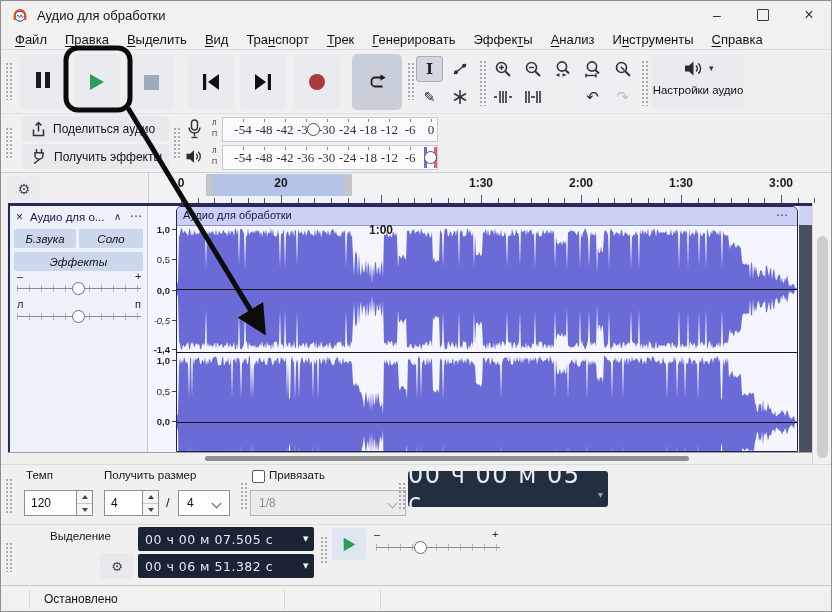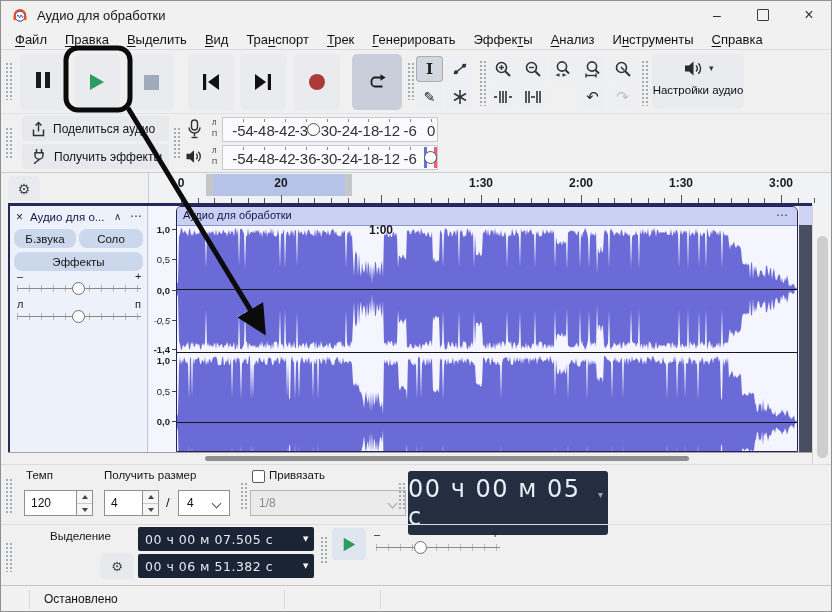--- a/index.html
+++ b/index.html
@@ -30,21 +30,21 @@
   
   .meter{position:absolute;left:222px;width:216px;height:25px;background:#fbfbfd;border:1px solid #c6cad2;box-sizing:border-box;}
   .chan-label{position:absolute;left:212px;font-size:7px;color:#333;}
   .meter-thumb{position:absolute;width:13px;height:13px;border-radius:50%;background:#fdfdfd;border:1.5px solid #555;box-sizing:border-box;z-index:3;}
   
   .ruler{position:absolute;left:148px;top:173px;width:684px;height:31px;background:#f1f2f4;border-left:1px solid #cccccc;}
   .gearbtn{position:absolute;left:8px;top:176px;width:32px;height:25px;border-radius:4px;background:#e9eaee;display:flex;align-items:center;justify-content:center;font-size:14px;color:#444;font-family:"DejaVu Sans",sans-serif;}
   
   .darkband{position:absolute;background:#28285e;}
   .trackpanel{position:absolute;left:10px;top:206px;width:138px;height:246px;background:#edf1fa;border-right:1px solid #c3c9de;box-sizing:border-box;}
-  .tp-btn{position:absolute;background:#cbd7eb;border-radius:8px;font-size:11.5px;color:#141414;display:flex;align-items:center;justify-content:center;}
+  .tp-btn{position:absolute;background:#cbd7eb;border-radius:2px;font-size:11.5px;color:#141414;display:flex;align-items:center;justify-content:center;font-style:italic;}
   .slider-line{position:absolute;height:1px;background:#8a8a8a;}
   .slider-ticks{position:absolute;height:7px;background-image:repeating-linear-gradient(90deg,#b9b9b9 0 1px,transparent 1px 12px);}
   .slider-thumb{position:absolute;width:13px;height:13px;border-radius:50%;background:#fdfdfd;border:1.5px solid #6f6f6f;box-sizing:border-box;}
   .vruler{position:absolute;left:149px;top:206px;width:27px;height:246px;background:#f4f6fd;}
   .clip{position:absolute;left:176px;top:206px;width:622px;height:246px;border:1px solid #23235c;border-radius:5px 6px 0 0;box-sizing:border-box;background:#f4f5fe;overflow:hidden;}
   .clip-header{position:absolute;left:0;top:0;right:0;height:19px;background:#c9d0f2;border-bottom:1px solid #8d97cf;box-sizing:border-box;}
   .clip-title{position:absolute;left:6px;top:2px;font-size:11px;color:#14144a;}
   .zero-line{position:absolute;left:0;width:620px;height:1px;background:#161616;z-index:3;}
   .vscroll{position:absolute;left:812px;top:204px;width:20px;height:260px;background:#f2f2f2;border-left:1px solid #d5d5d5;box-sizing:border-box;}
   .vthumb{position:absolute;left:4px;width:11px;border-radius:6px;background:#cecece;}
@@ -54,35 +54,35 @@
   .numbox{position:absolute;height:26px;background:#fff;border:1px solid #8f8f8f;box-sizing:border-box;font-size:12px;color:#111;display:flex;align-items:center;padding-left:6px;}
   .spin{position:absolute;width:16px;height:26px;border:1px solid #8f8f8f;border-left:none;box-sizing:border-box;background:#f6f6f6;}
   .spin div{height:12px;display:flex;align-items:center;justify-content:center;}
   .tri-up{width:0;height:0;border-left:3.5px solid transparent;border-right:3.5px solid transparent;border-bottom:4.5px solid #444;}
   .tri-dn{width:0;height:0;border-left:3.5px solid transparent;border-right:3.5px solid transparent;border-top:4.5px solid #444;}
   .combo{position:absolute;height:26px;background:#fff;border:1px solid #8f8f8f;box-sizing:border-box;font-size:12px;color:#111;display:flex;align-items:center;padding-left:8px;}
   .combo.disabled{background:#ebebeb;border-color:#b5b5b5;color:#8c8c8c;}
   .chev{position:absolute;right:9px;top:9px;width:6px;height:6px;border-right:1.4px solid #555;border-bottom:1.4px solid #555;transform:rotate(45deg);}
   .combo.disabled .chev{border-color:#a3a3a3;}
   .checkbox{position:absolute;width:13px;height:13px;border:1px solid #5a5a5a;border-radius:2px;background:#fff;box-sizing:border-box;}
-  .timebig{position:absolute;left:408px;top:471px;width:200px;height:64px;background:#232e40;border-radius:3px;color:#e9eef6;font-family:"DejaVu Sans",sans-serif;font-size:24px;letter-spacing:1.5px;display:flex;align-items:center;justify-content:center;padding-right:16px;box-sizing:border-box;}
+  .timebig{position:absolute;left:408px;top:471px;width:200px;height:36px;background:#232e40;border-radius:3px;color:#e9eef6;font-family:"DejaVu Sans",sans-serif;font-size:24px;letter-spacing:1.5px;display:flex;align-items:center;justify-content:center;padding-right:16px;box-sizing:border-box;}
   .timebig .caret{position:absolute;right:5px;top:18px;font-size:10px;color:#93a0b4;letter-spacing:0;}
   .selfield{position:absolute;left:138px;width:176px;height:24px;background:#1b2434;border-radius:2px;color:#e4e9f1;font-family:"DejaVu Sans",sans-serif;font-size:12.5px;letter-spacing:0.5px;display:flex;align-items:center;padding-left:7px;box-sizing:border-box;}
   .selfield .dd{position:absolute;right:5px;top:8px;font-size:7px;color:#fff;}
   .gearbtn2{position:absolute;left:100px;top:553px;width:34px;height:26px;border-radius:4px;background:#e8e9ed;display:flex;align-items:center;justify-content:center;font-size:13px;color:#444;font-family:"DejaVu Sans",sans-serif;}
   .playspeed{position:absolute;left:332px;top:528px;width:34px;height:32px;border-radius:4px;background:#dfe6f0;display:flex;align-items:center;justify-content:center;}
   
   .statusbar{position:absolute;left:0;top:585px;width:832px;height:27px;background:#f1f1f1;border-top:1px solid #c6c6c6;box-sizing:border-box;}
   .vsep{position:absolute;width:1px;background:#d9d9d9;}
   .overlay{position:absolute;left:0;top:0;z-index:50;pointer-events:none;}
   .vs-label{position:absolute;right:6px;transform:translateY(-50%);font-size:9.5px;color:#1d1d1d;}
   .vs-tick{position:absolute;right:0;width:4px;height:1px;background:#444;}
   .ruler-label{position:absolute;top:3px;transform:translateX(-50%);font-size:12px;font-weight:bold;color:#1b1b1b;z-index:2;}
   .ruler-tick{position:absolute;background:#555;width:1px;z-index:2;}
-  .mscale-num{position:absolute;transform:translateX(-50%);top:4px;font-size:15px;color:#333;}
+  .mscale-num{position:absolute;transform:translateX(-50%);top:4px;font-size:13px;color:#333;font-family:Liberation Serif, serif;}
   .mscale-tick{position:absolute;top:1px;width:1px;height:3px;background:#888;}
 </style>
 </head>
 <body>
 
 <div class="titlebar">
   <svg class="abs" style="left:12px;top:7px" width="16" height="16" viewBox="0 0 16 16">
     <circle cx="8" cy="9.2" r="5" fill="#ffffff" stroke="#2b3a9e" stroke-width="1"></circle>
     <path d="M5 9.4 q0.9 -3 1.7 0 q0.8 2.8 1.6 0 q0.8 -2.8 1.6 0 q0.7 2.4 1.3 0" fill="none" stroke="#2b3a9e" stroke-width="0.9"></path>
     <path d="M2.7 10 v-1.8 a5.3 5.3 0 0 1 10.6 0 V10" fill="none" stroke="#e2501f" stroke-width="1.9"></path>

